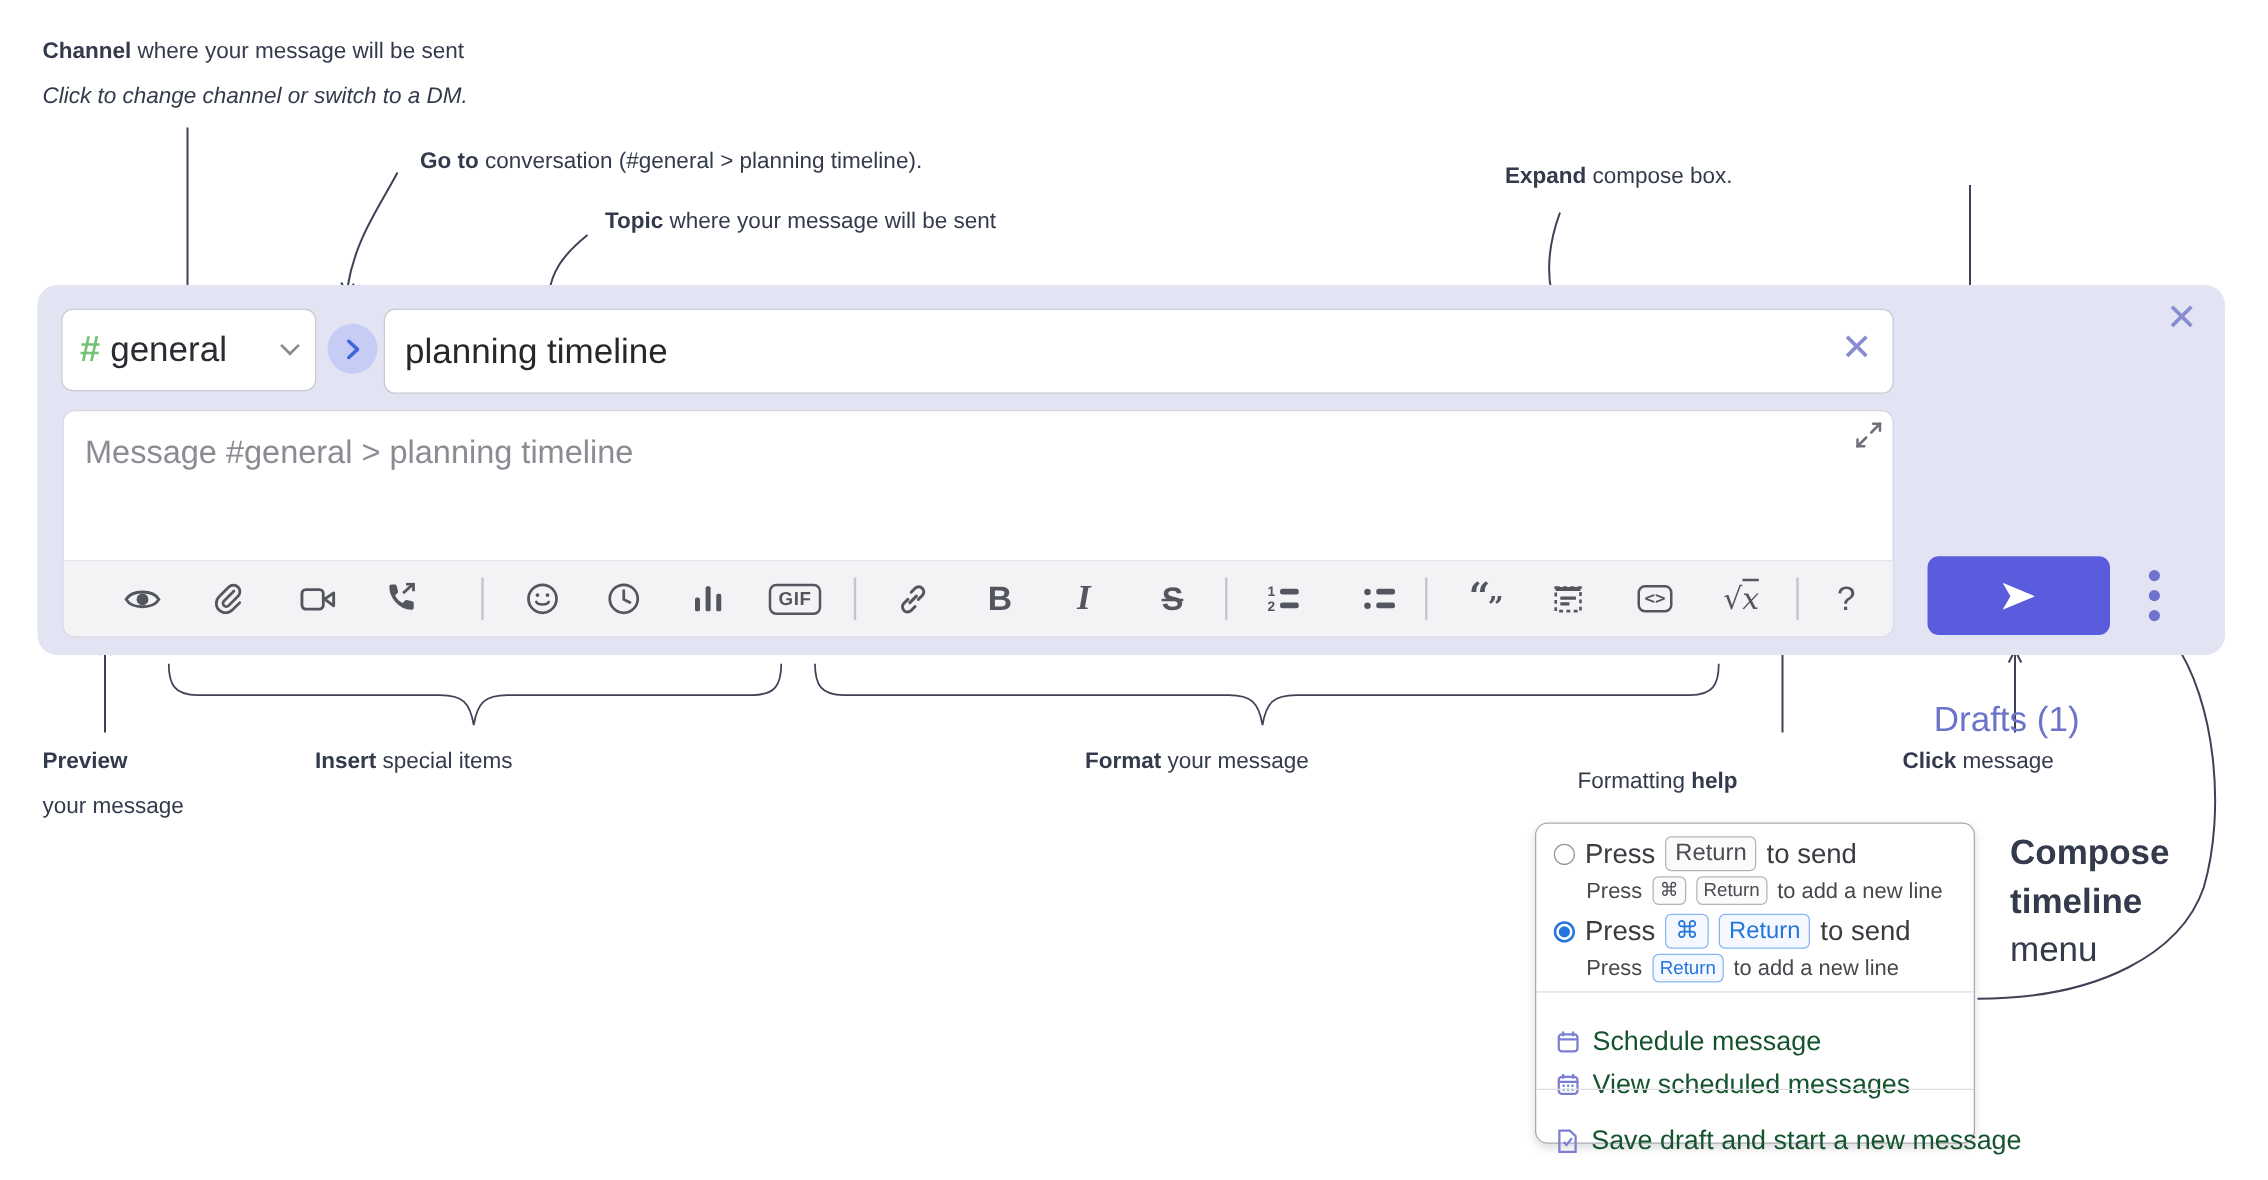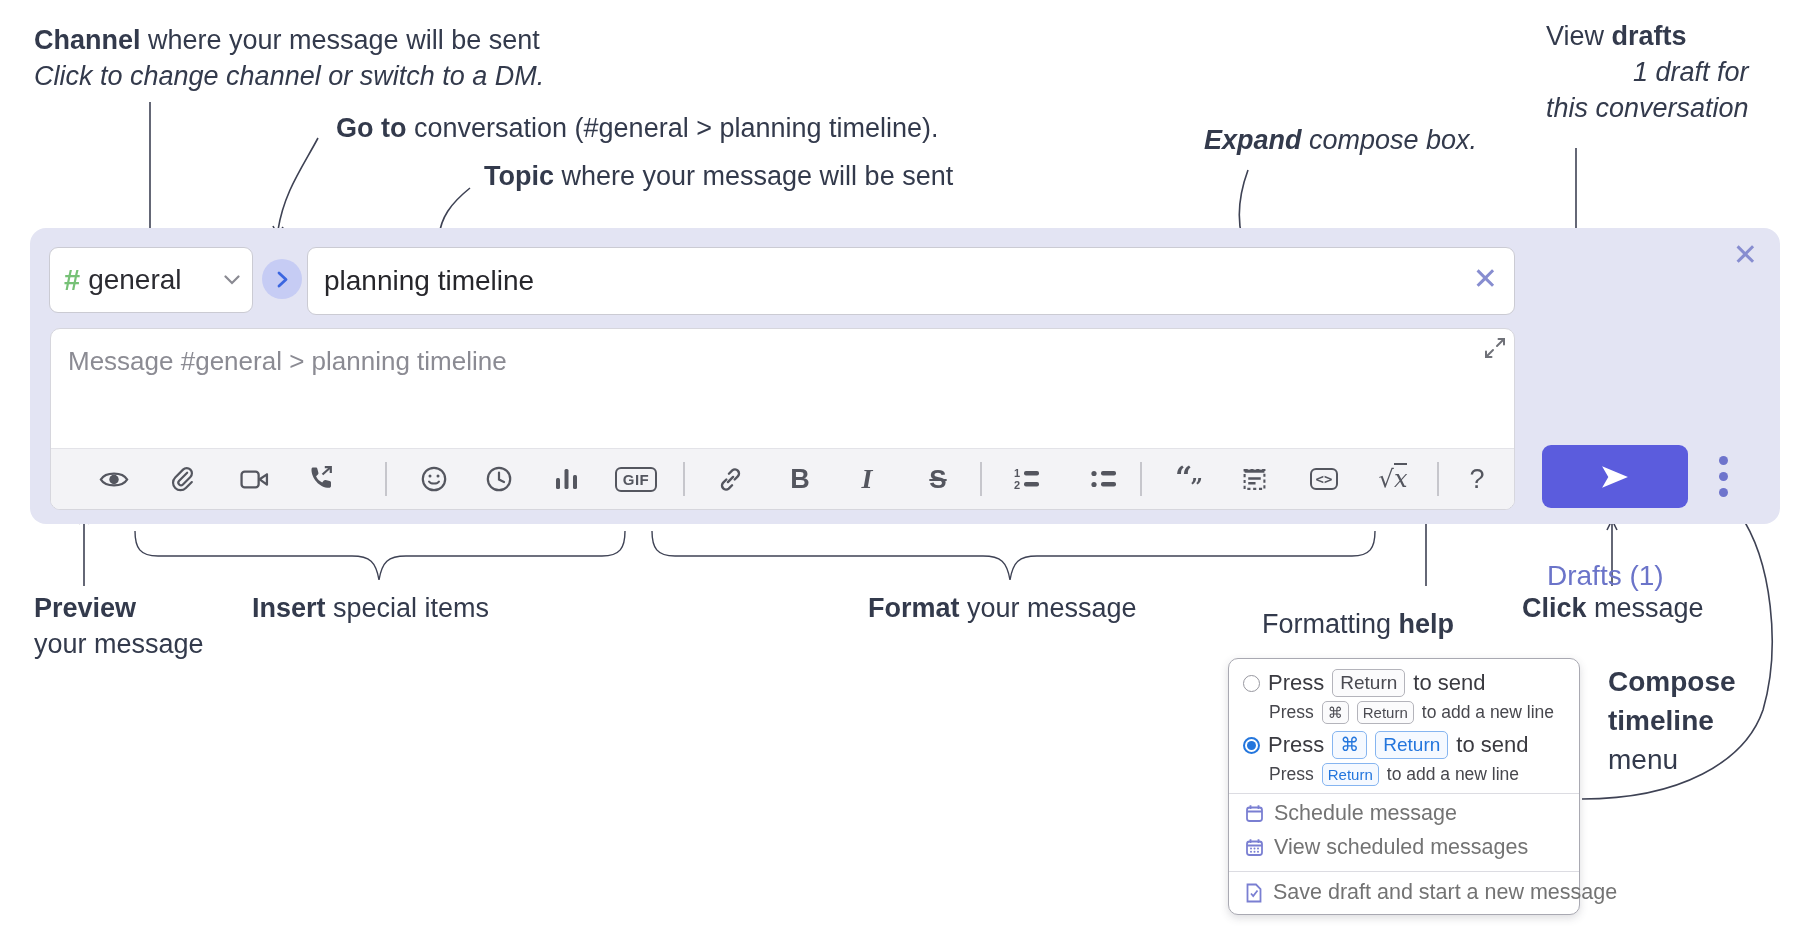--- a/index.html
+++ b/index.html
@@ -1,19 +1,19 @@
 <!DOCTYPE html>
 <html><head>
 <meta charset="utf-8">
 <style>
   html,body{margin:0;padding:0;background:#fff;}
   #canvas{position:relative;width:1814px;height:944px;background:#fff;overflow:hidden;
           font-family:"Liberation Sans",sans-serif;color:#333a4c;}
   .abs{position:absolute;}
-  .ann{position:absolute;font-size:27px;color:#333a4c;white-space:nowrap;line-height:36px;}
+  .ann{position:absolute;font-size:18px;color:#333a4c;white-space:nowrap;line-height:36px;}
   .ann b{font-weight:700;}
   .ann .it{font-style:italic;text-align:right;}
   
   #compose-box{position:absolute;left:30px;top:228px;width:1750px;height:296px;
                background:#e3e4f3;border-radius:16px;}
   .whitebox{background:#fff;border:1px solid #cbcbd3;border-radius:9px;box-sizing:border-box;}
   #channel-pill{position:absolute;left:19px;top:19px;width:204px;height:66px;display:flex;align-items:center;padding:0 12px 0 14px;}
   #channel-pill .hash{color:#76c176;font-weight:700;font-size:29px;margin-right:8px;}
   #channel-pill .chan{font-size:28px;color:#2b2b31;}
   #goto-btn{position:absolute;left:232px;top:31px;width:40px;height:40px;border-radius:50%;
@@ -50,21 +50,21 @@
   .popup-row{position:absolute;left:14px;display:flex;align-items:center;gap:8px;white-space:nowrap;}
   .radio{width:17px;height:17px;border-radius:50%;border:1.8px solid #97979f;box-sizing:border-box;flex:0 0 auto;}
   .radio.sel{border:2px solid #2476dd;position:relative;}
   .radio.sel::after{content:"";position:absolute;left:2px;top:2px;width:9px;height:9px;border-radius:50%;background:#2476dd;}
   kbd{border:1.3px solid #b4b4bb;border-radius:5px;background:#fbfbfc;color:#4b4b52;
       padding:0 7px;font-family:"Liberation Sans",sans-serif;font-size:19px;line-height:26px;display:inline-block;}
   .sub kbd{font-size:15px;line-height:21px;padding:0 5px;}
   kbd.blue{border-color:#86b5f0;color:#2476dd;background:#f5f9ff;}
   .sub{font-size:17.5px;color:#47474d;}
   .pdiv{position:absolute;left:0;width:100%;height:1px;background:#dcdce2;}
-  .menu-row{position:absolute;left:16px;display:flex;align-items:center;gap:10px;font-size:21.5px;color:#737373;white-space:nowrap;}
+  .menu-row{position:absolute;left:16px;display:flex;align-items:center;gap:10px;font-size:21.5px;color:#14532d;white-space:nowrap;margin-top:20px;}
   svg{display:block;}
 </style>
 </head>
 <body>
 <div id="canvas">
 
   <svg class="abs" width="1814" height="944" style="left:0;top:0;pointer-events:none">
     <g fill="none" stroke="#3e4254" stroke-width="1.6">
       <path d="M150,102 V234"></path>
         <path d="M145,229 L150,238 L155,229"></path>
@@ -94,27 +94,22 @@
   <div class="ann" style="left:34px;top:22px;">
     <div><b>Channel</b><span> where your message will be sent</span></div>
     <div class="it">Click to change channel or switch to a DM.</div>
   </div>
   <div class="ann" style="left:484px;top:158px;">
     <b>Topic</b><span> where your message will be sent</span>
   </div>
   <div class="ann" style="left:336px;top:110px;">
     <b>Go to</b><span> conversation (#general &gt; planning timeline).</span>
   </div>
-  <div class="ann" style="left:1204px;top:122px;font-style:italic;">
+  <div class="ann" style="left:1204px;top:122px;">
     <b>Expand</b><span> compose box.</span>
-  </div>
-  <div class="ann" style="left:1546px;top:18px;">
-    <div><span>View </span><b>drafts</b></div>
-    <div class="it">1 draft for</div>
-    <div class="it">this conversation</div>
   </div>
 
   <div id="compose-box">
     <div id="channel-pill" class="whitebox">
       <span class="hash">#</span>
       <span class="chan">general</span>
       <span style="margin-left:auto">
         <svg width="16" height="10" viewBox="0 0 16 10">
             <path d="M1.5,1.5 L8,8 L14.5,1.5" fill="none" stroke="#8a8a92" stroke-width="2.2" stroke-linecap="round"></path>
           </svg>

